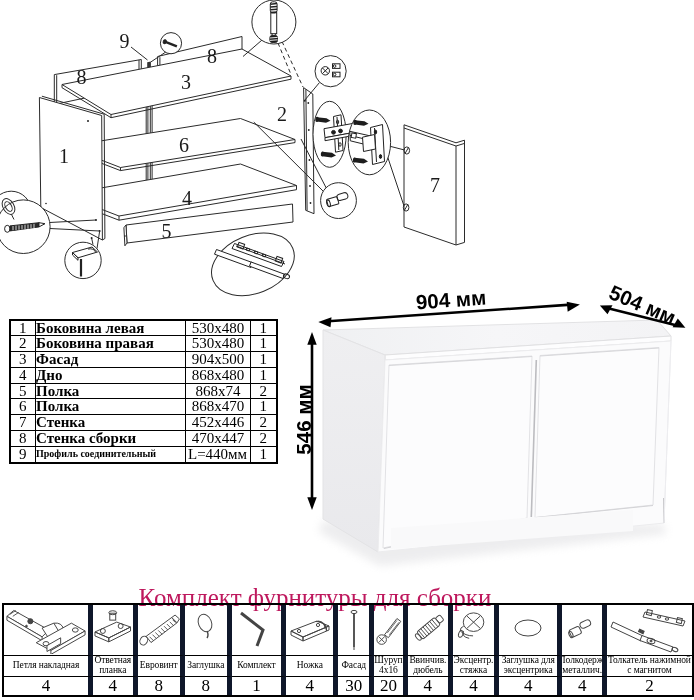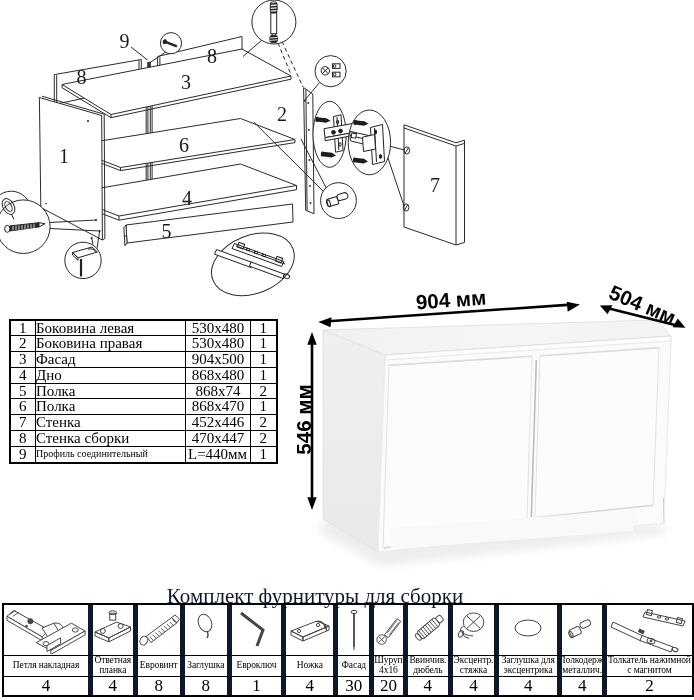--- a/index.html
+++ b/index.html
@@ -5,32 +5,32 @@
 html,body{margin:0;padding:0;}
 body{width:694px;height:700px;background:#fff;position:relative;overflow:hidden;
   font-family:"Liberation Serif",serif;}
 .abs{position:absolute;}
 
 table.parts{border-collapse:collapse;table-layout:fixed;font-family:"Liberation Serif",serif;
   font-size:15px;color:#000;}
 table.parts td{border:1px solid #000;padding:0;height:14.8px;line-height:14.8px;white-space:nowrap;overflow:hidden;}
 table.parts{border:2px solid #000;}
 td.c{text-align:center;}
-td.nm{padding-left:4px;}
+td.nm{padding-left:4px;font-weight:bold;}
 
 #hw{position:absolute;left:2px;top:603px;width:692px;height:93.5px;box-sizing:border-box;
  border:2px solid #000;display:grid;color:#000;
  grid-template-columns:89px 44.5px 47.4px 46.8px 54.4px 52.4px 35.6px 33.7px 45.2px 46.1px 63.3px 44.6px auto;
  grid-template-rows:50.5px 21px auto;}
 #hw>div{border-right:5px solid #0f172a;border-bottom:1px solid #000;display:flex;align-items:center;justify-content:center;overflow:hidden;}
 #hw>div:nth-child(13n){border-right:none;}
 #hw>div:nth-child(n+27){border-bottom:none;}
 .nm2{font-size:9.5px;line-height:9.4px;letter-spacing:-0.1px;text-align:center;white-space:nowrap;}
 .qt2{font-size:17px;}
-.title{font-size:21px;color:#0f172a;}
+.title{font-size:25px;color:#be185d;}
 </style>
 </head>
 <body>
 
 <svg class="abs" style="left:0;top:0" width="480" height="316" viewBox="0 0 480 316">
 <g fill="none" stroke="#2b2b2b" stroke-width="1">
 
 <polygon fill="#fff" points="54.3,74.6 141.3,59.5 141.3,86 54.3,104.5"></polygon>
 <line x1="56.7" y1="75.2" x2="56.7" y2="103.8"></line>
 <line x1="139" y1="59.9" x2="139" y2="85.7"></line>
@@ -518,21 +518,21 @@
 <div class="nm2">
       <span>Ответная<br>планка</span>
     </div>
 <div class="nm2">
       <span>Евровинт</span>
     </div>
 <div class="nm2">
       <span>Заглушка</span>
     </div>
 <div class="nm2">
-      <span>Евроключ</span>
+      <span>Комплект</span>
     </div>
 <div class="nm2">
       <span>Ножка</span>
     </div>
 <div class="nm2">
       <span>Фасад</span>
     </div>
 <div class="nm2">
       <span>Шуруп<br>4х16</span>
     </div>

